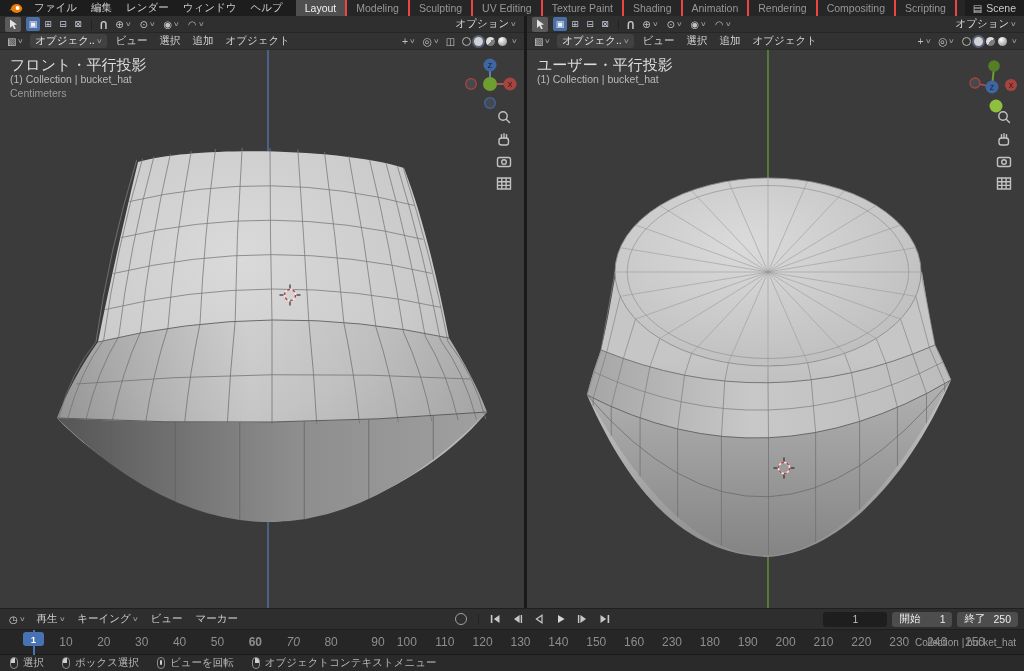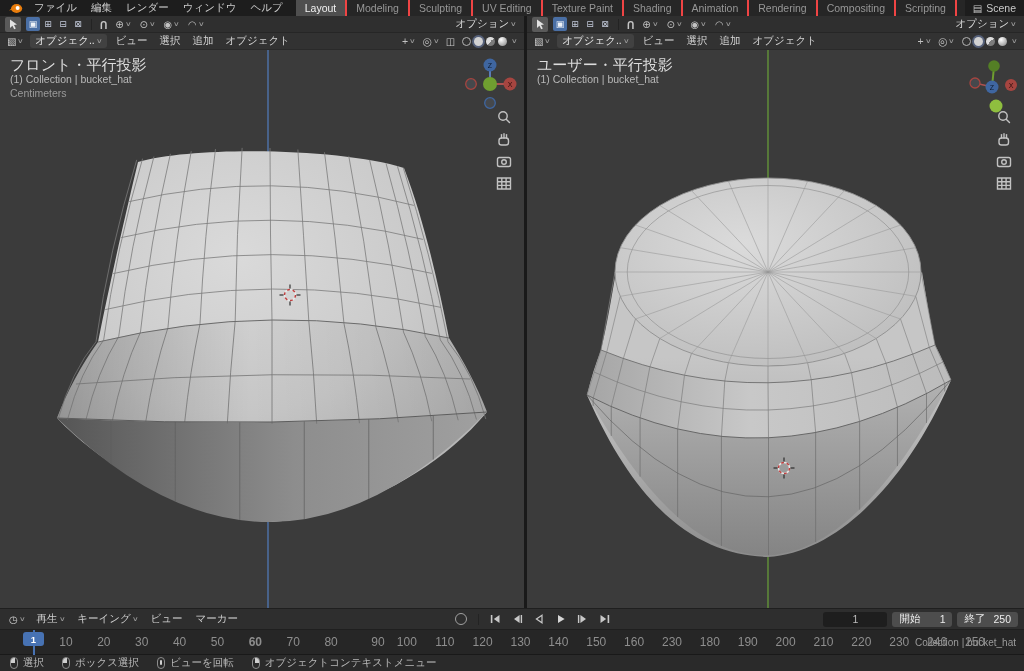--- a/index.html
+++ b/index.html
@@ -606,21 +606,21 @@
   <div id="tl-ruler">
     <div id="playhead-line"></div>
     <div id="playhead-badge">1</div>
     <span id="ruler-collection">Collection | bucket_hat</span>
   <span class="ruler-num" style="left: 66px;">10</span>
       <span class="ruler-num" style="left: 103.875px;">20</span>
       <span class="ruler-num" style="left: 141.75px;">30</span>
       <span class="ruler-num" style="left: 179.625px;">40</span>
       <span class="ruler-num" style="left: 217.5px;">50</span>
       <span class="ruler-num" style="left: 255.375px; font-weight: bold;">60</span>
-      <span class="ruler-num" style="left: 293.25px;">70</span>
+      <span class="ruler-num" style="left: 293.25px; font-style: italic;">70</span>
       <span class="ruler-num" style="left: 331.125px;">80</span>
       <span class="ruler-num" style="left: 378px;">90</span>
       <span class="ruler-num" style="left: 406.875px;">100</span>
       <span class="ruler-num" style="left: 444.75px;">110</span>
       <span class="ruler-num" style="left: 482.625px;">120</span>
       <span class="ruler-num" style="left: 520.5px;">130</span>
       <span class="ruler-num" style="left: 558.375px;">140</span>
       <span class="ruler-num" style="left: 596.25px;">150</span>
       <span class="ruler-num" style="left: 634.125px;">160</span>
       <span class="ruler-num" style="left: 672px;">230</span>

